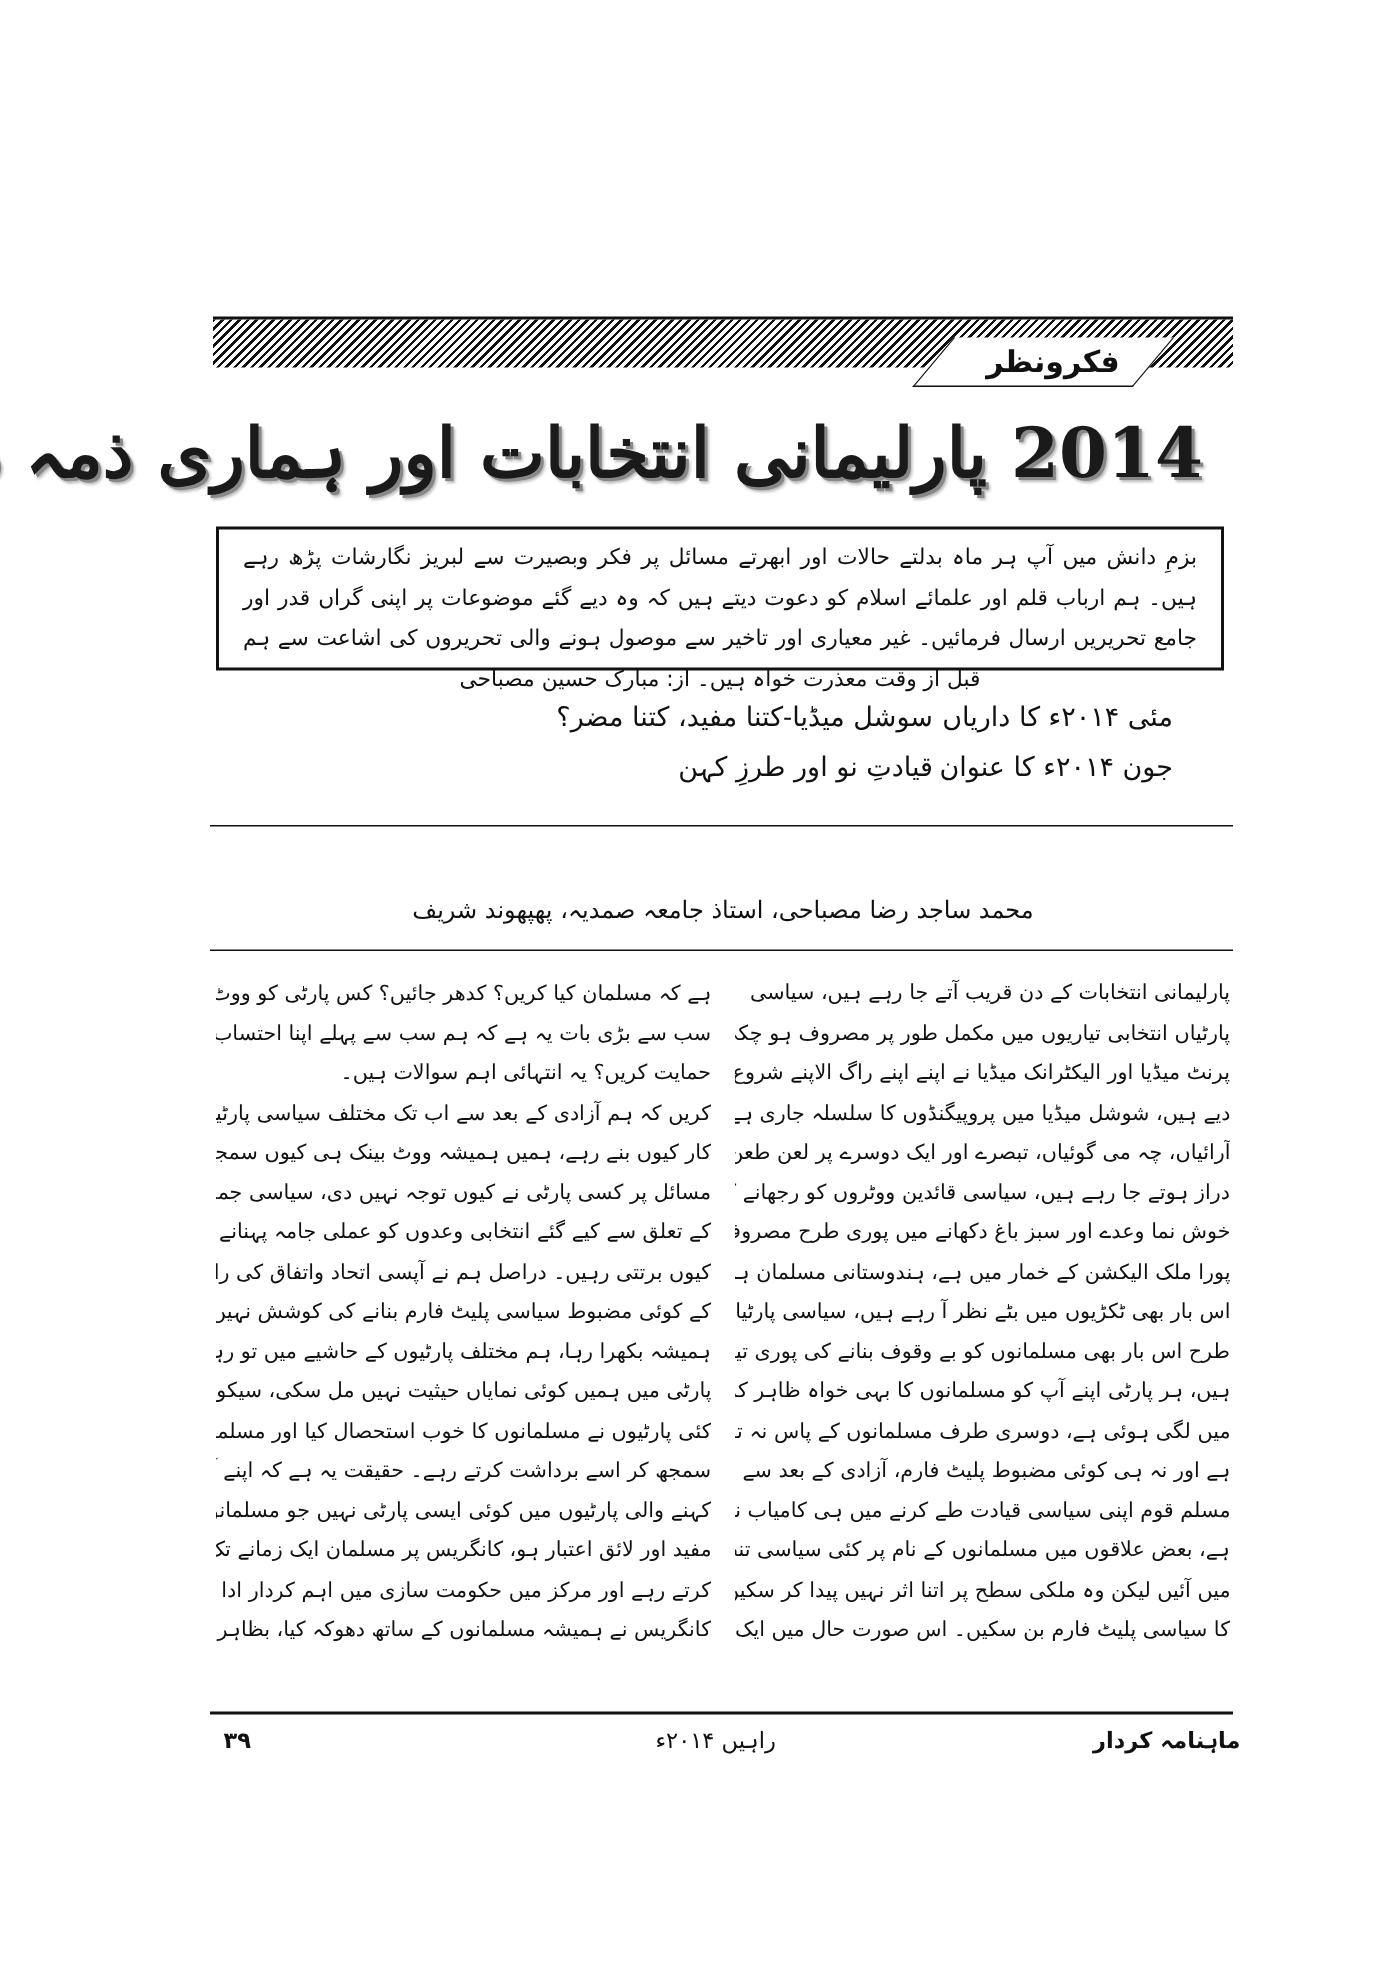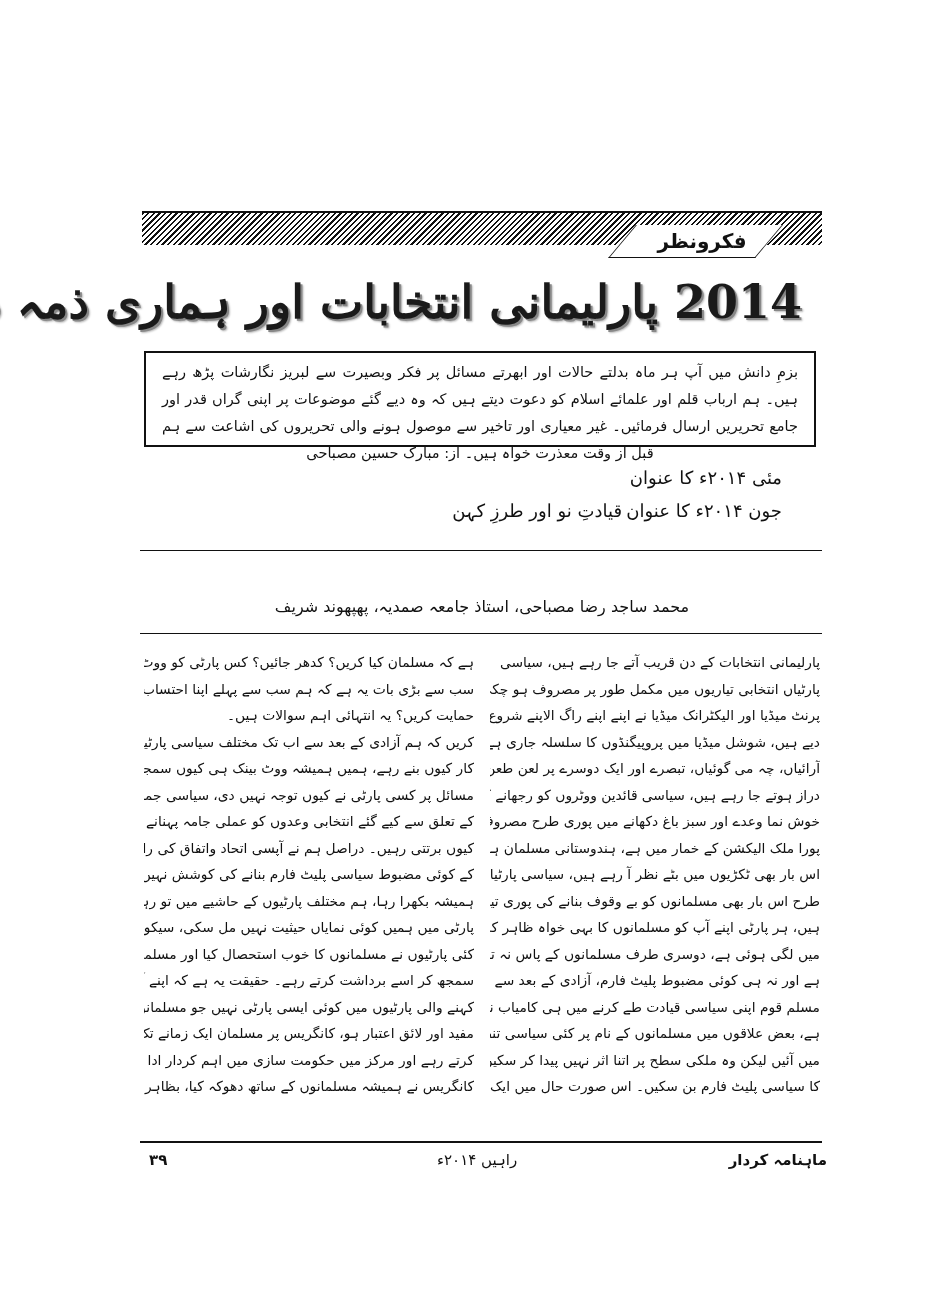--- a/index.html
+++ b/index.html
@@ -63,21 +63,22 @@
   <div class="section-label-text">فکرونظر</div>
 
   <div class="main-title">2014 پارلیمانی انتخابات اور ہماری ذمہ داریاں</div>
 
   <div class="invite-box">
     <div class="invite-text">بزمِ دانش میں آپ ہر ماہ بدلتے حالات اور ابھرتے مسائل پر فکر وبصیرت سے لبریز نگارشات پڑھ رہے ہیں۔ ہم ارباب قلم اور علمائے اسلام کو دعوت دیتے ہیں کہ وہ دیے گئے موضوعات پر اپنی گراں قدر اور جامع تحریریں ارسال فرمائیں۔ غیر معیاری اور تاخیر سے موصول ہونے والی تحریروں کی اشاعت سے ہم قبل از وقت معذرت خواہ ہیں۔ از: مبارک حسین مصباحی</div>
   </div>
 
   <div class="topics">
     <div class="topic-row">
-      <span class="topic-month">مئی ۲۰۱۴ء کا عنوان</span>
+      <span class="topic-month">مئی ۲۰۱۴ء کا داریاں</span>
+      <span class="topic-subject">سوشل میڈیا-کتنا مفید، کتنا مضر؟</span>
     </div>
     <div class="topic-row">
       <span class="topic-month">جون ۲۰۱۴ء کا عنوان</span>
       <span class="topic-subject">قیادتِ نو اور طرزِ کہن</span>
     </div>
   </div>
 
   <div class="rule" style="top:521px;"></div>
 
   <div class="byline">محمد ساجد رضا مصباحی، استاذ جامعہ صمدیہ، پھپھوند شریف</div>

